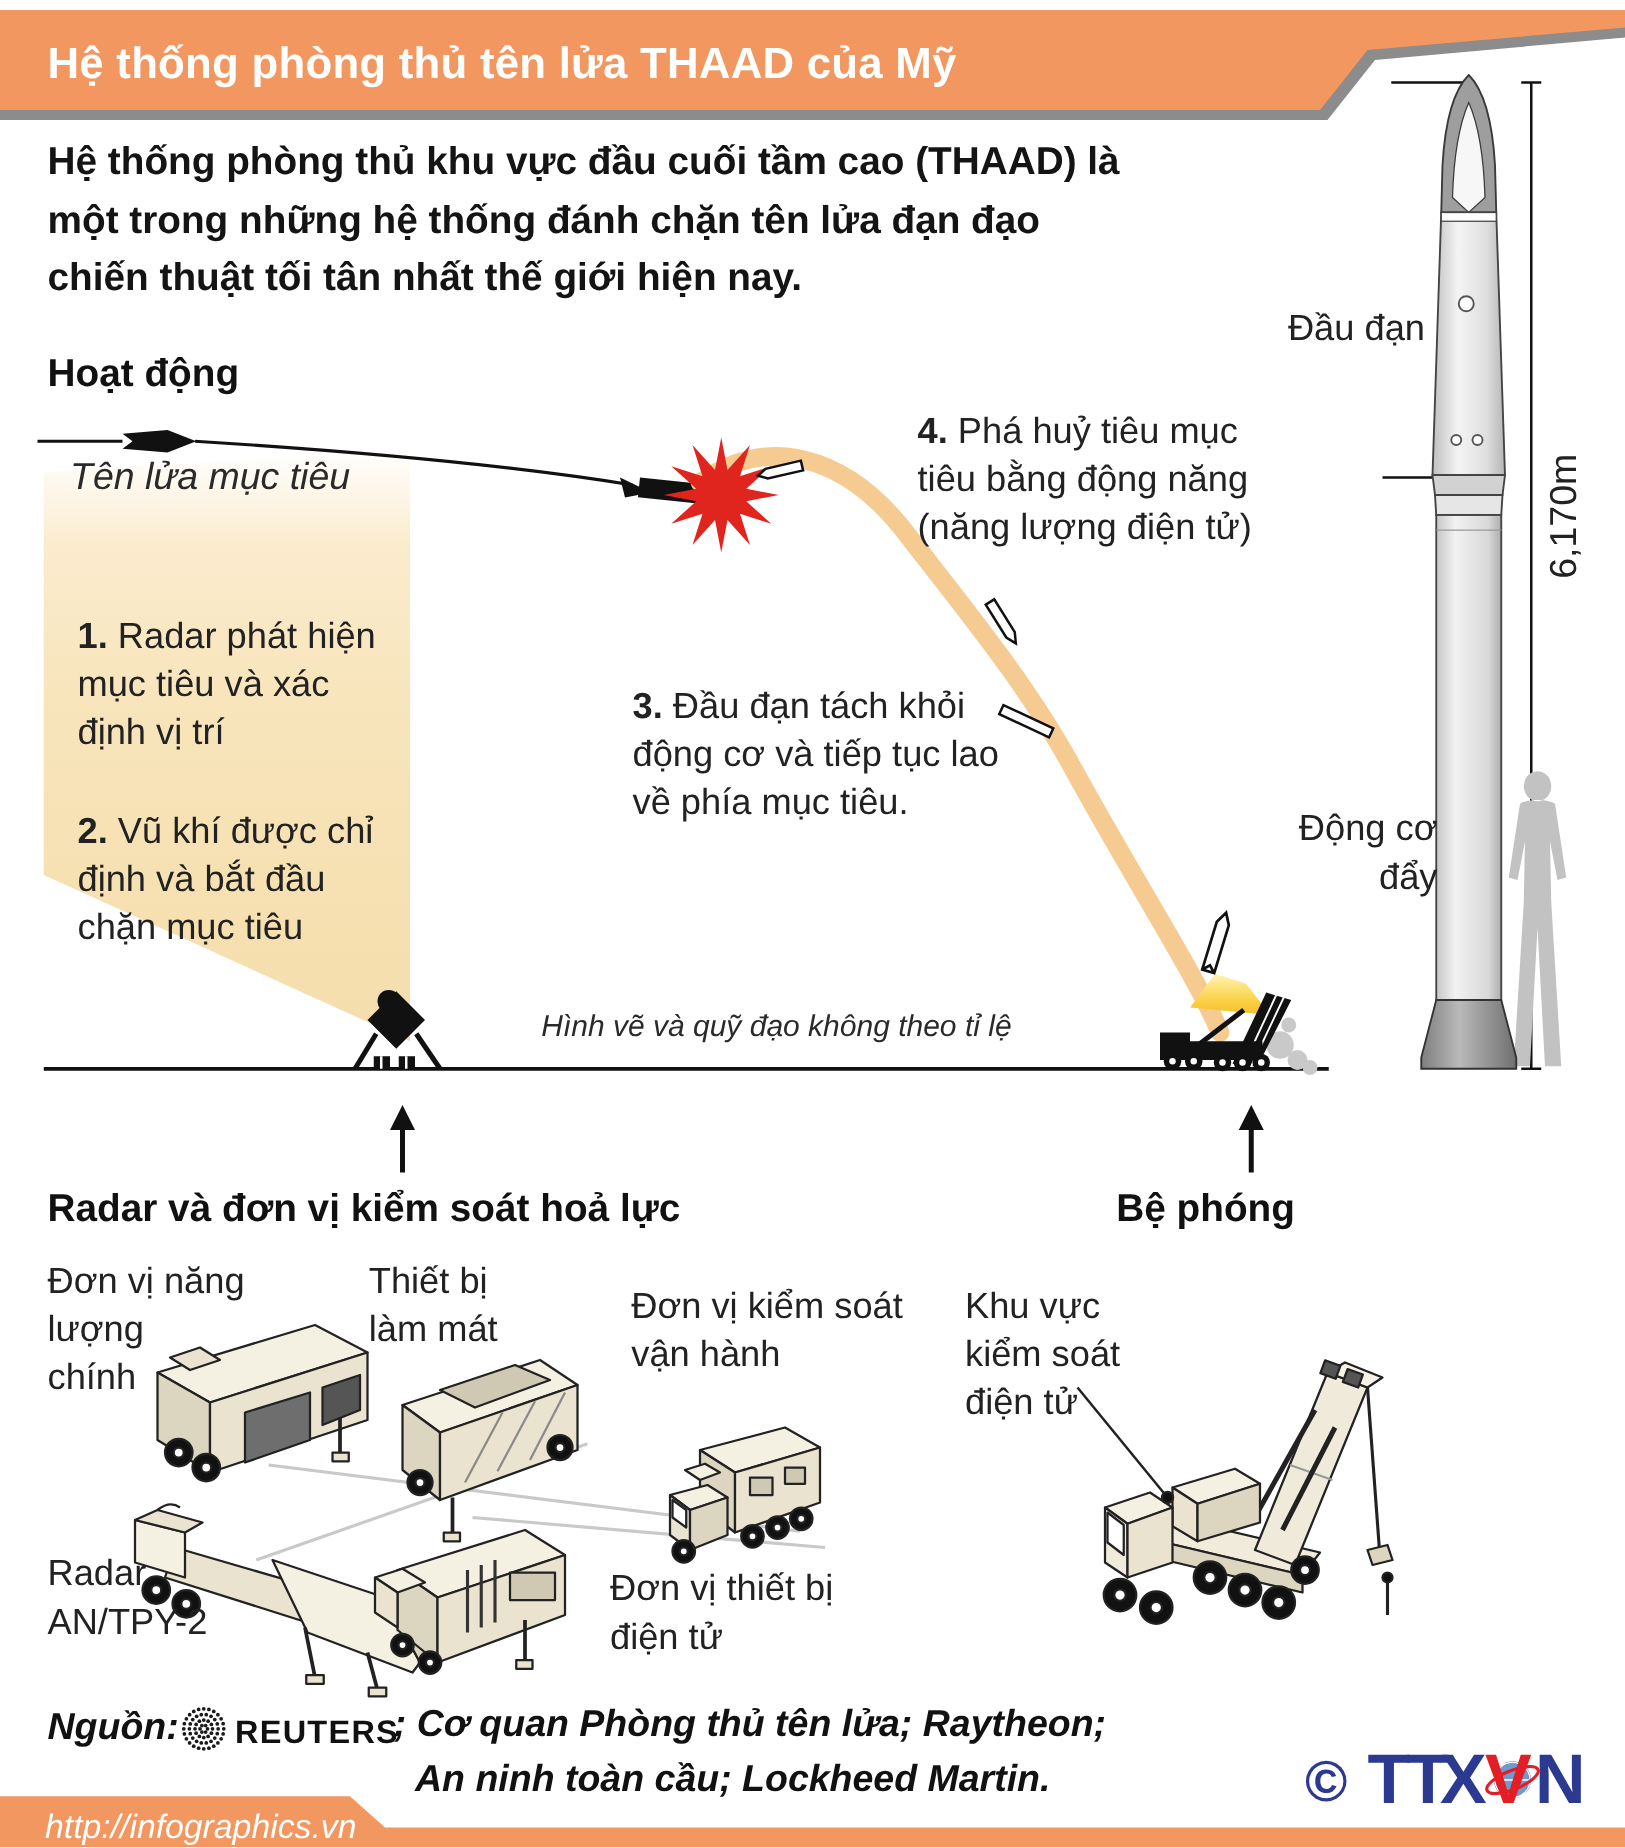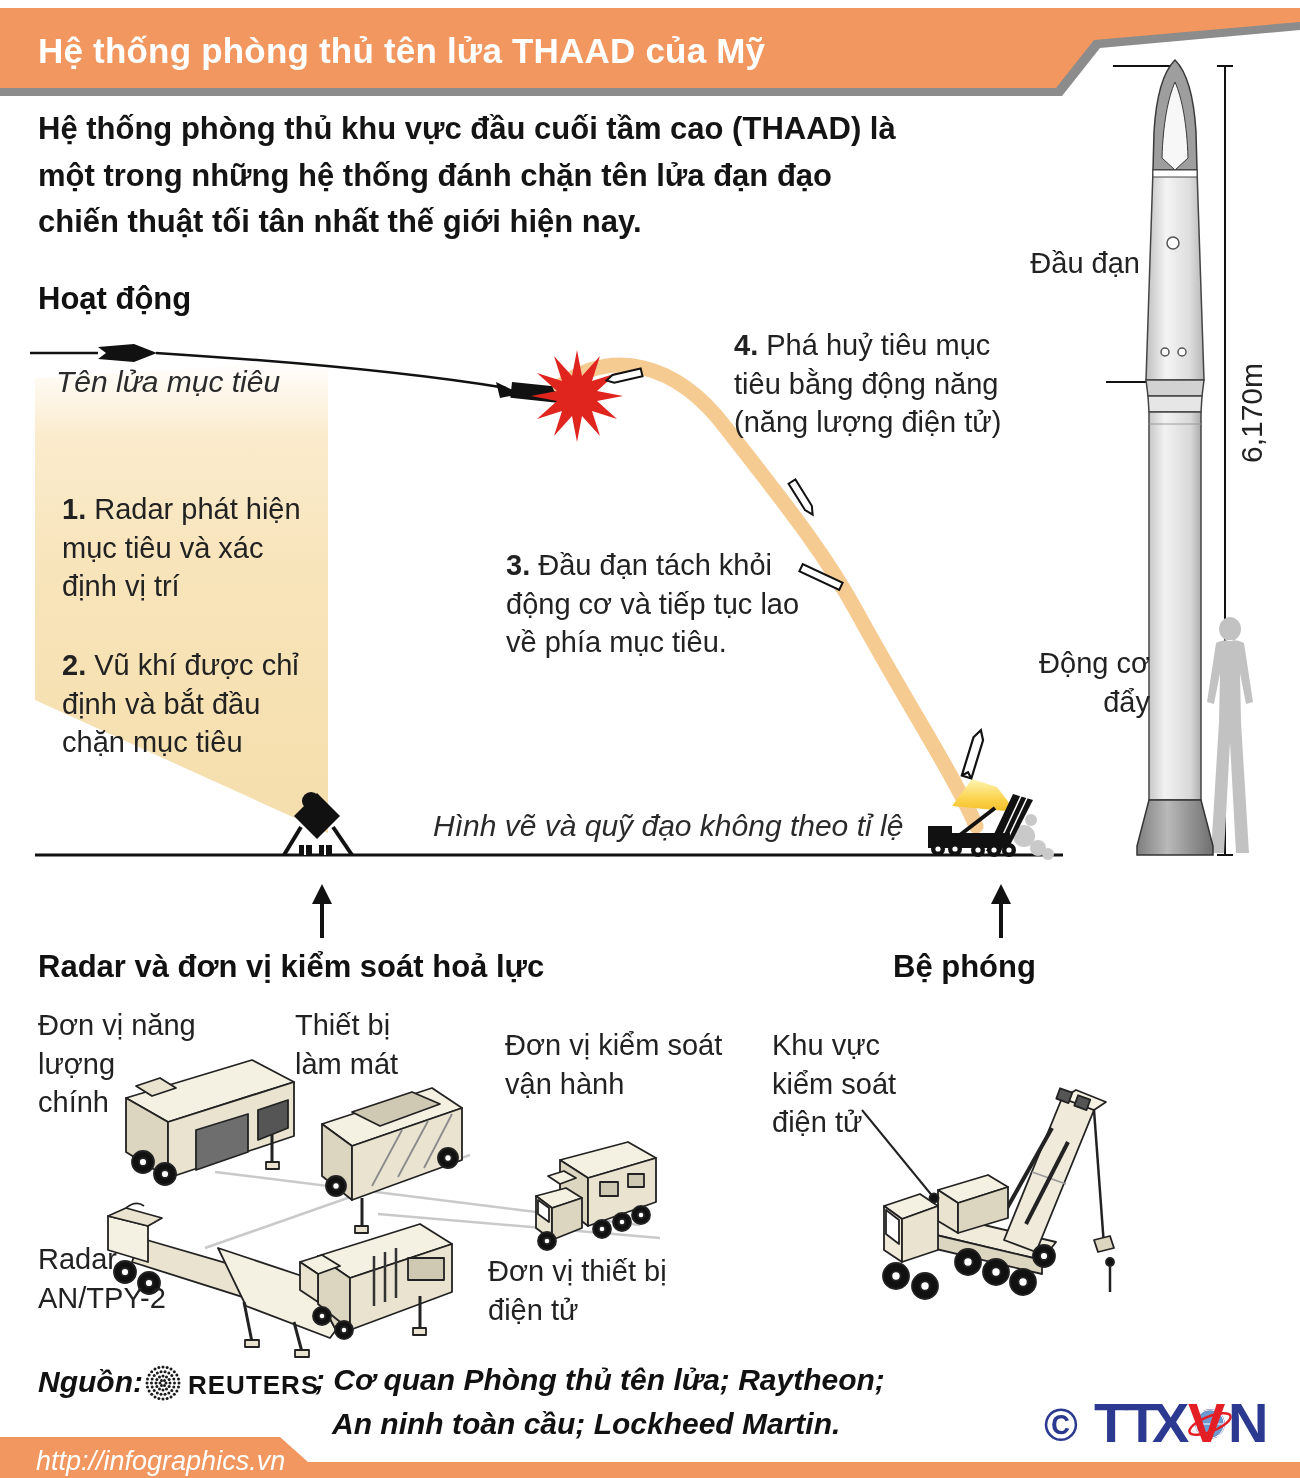--- a/index.html
+++ b/index.html
@@ -404,21 +404,21 @@
 chặn mục tiêu</span></div>
 
 <div class="txt" style="left:506px;top:546px;width:320px;"><span class="num">3.</span> <span>Đầu đạn tách khỏi
 động cơ và tiếp tục lao
 về phía mục tiêu.</span></div>
 
 <div class="txt" style="left:734px;top:326px;width:310px;"><span class="num">4.</span> <span>Phá huỷ tiêu mục
 tiêu bằng động năng
 (năng lượng điện tử)</span></div>
 
-<div class="txt italic" style="left:433px;top:806px;font-size:30px;color:#2a2a2a;">Hình vẽ và quỹ đạo không theo tỉ lệ</div>
+<div class="txt italic" style="left:433px;top:806px;font-size:24px;color:#2a2a2a;">Hình vẽ và quỹ đạo không theo tỉ lệ</div>
 
 <div class="txt right" style="left:1000px;top:224px;width:140px;margin-top:20px;">Đầu đạn</div>
 
 <div class="txt rot" style="left:1187px;top:398px;width:120px;height:30px;">6,170m</div>
 
 <div class="txt right" style="left:1020px;top:644px;width:130px;">Động cơ
 đẩy</div>
 
 <div class="txt h2" style="left:38px;top:946px;">Radar và đơn vị kiểm soát hoả lực</div>
 <div class="txt h2" style="left:893px;top:946px;">Bệ phóng</div>

